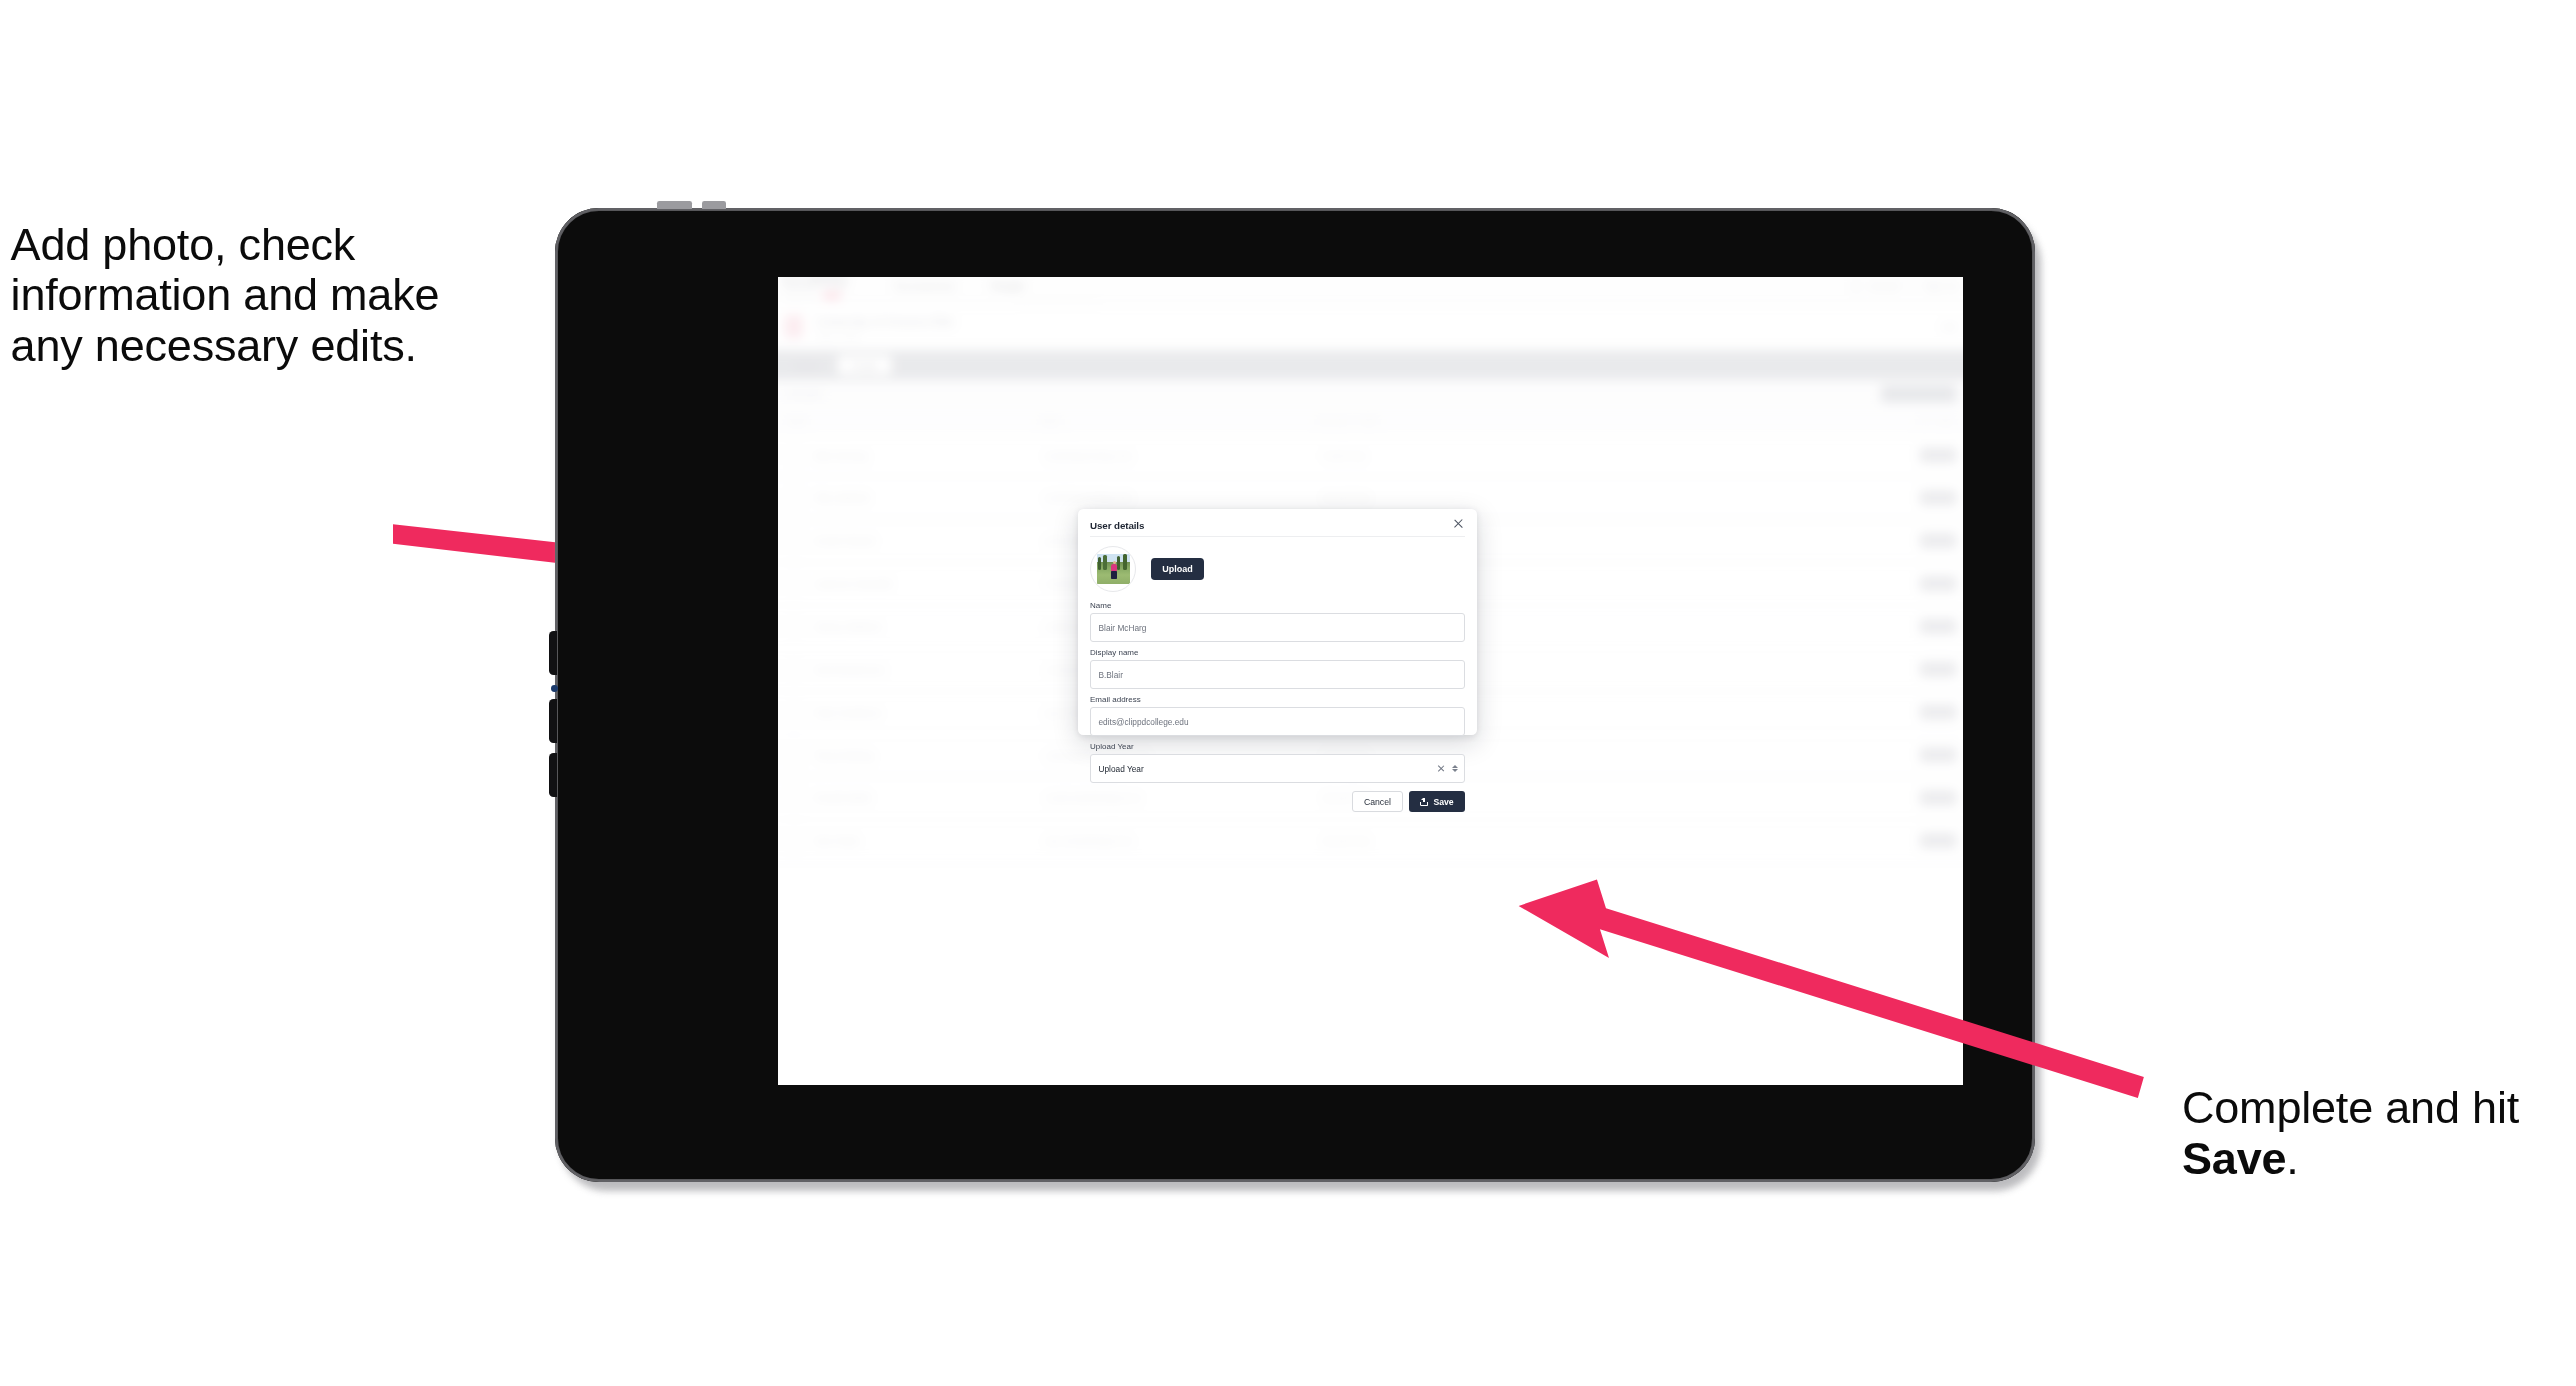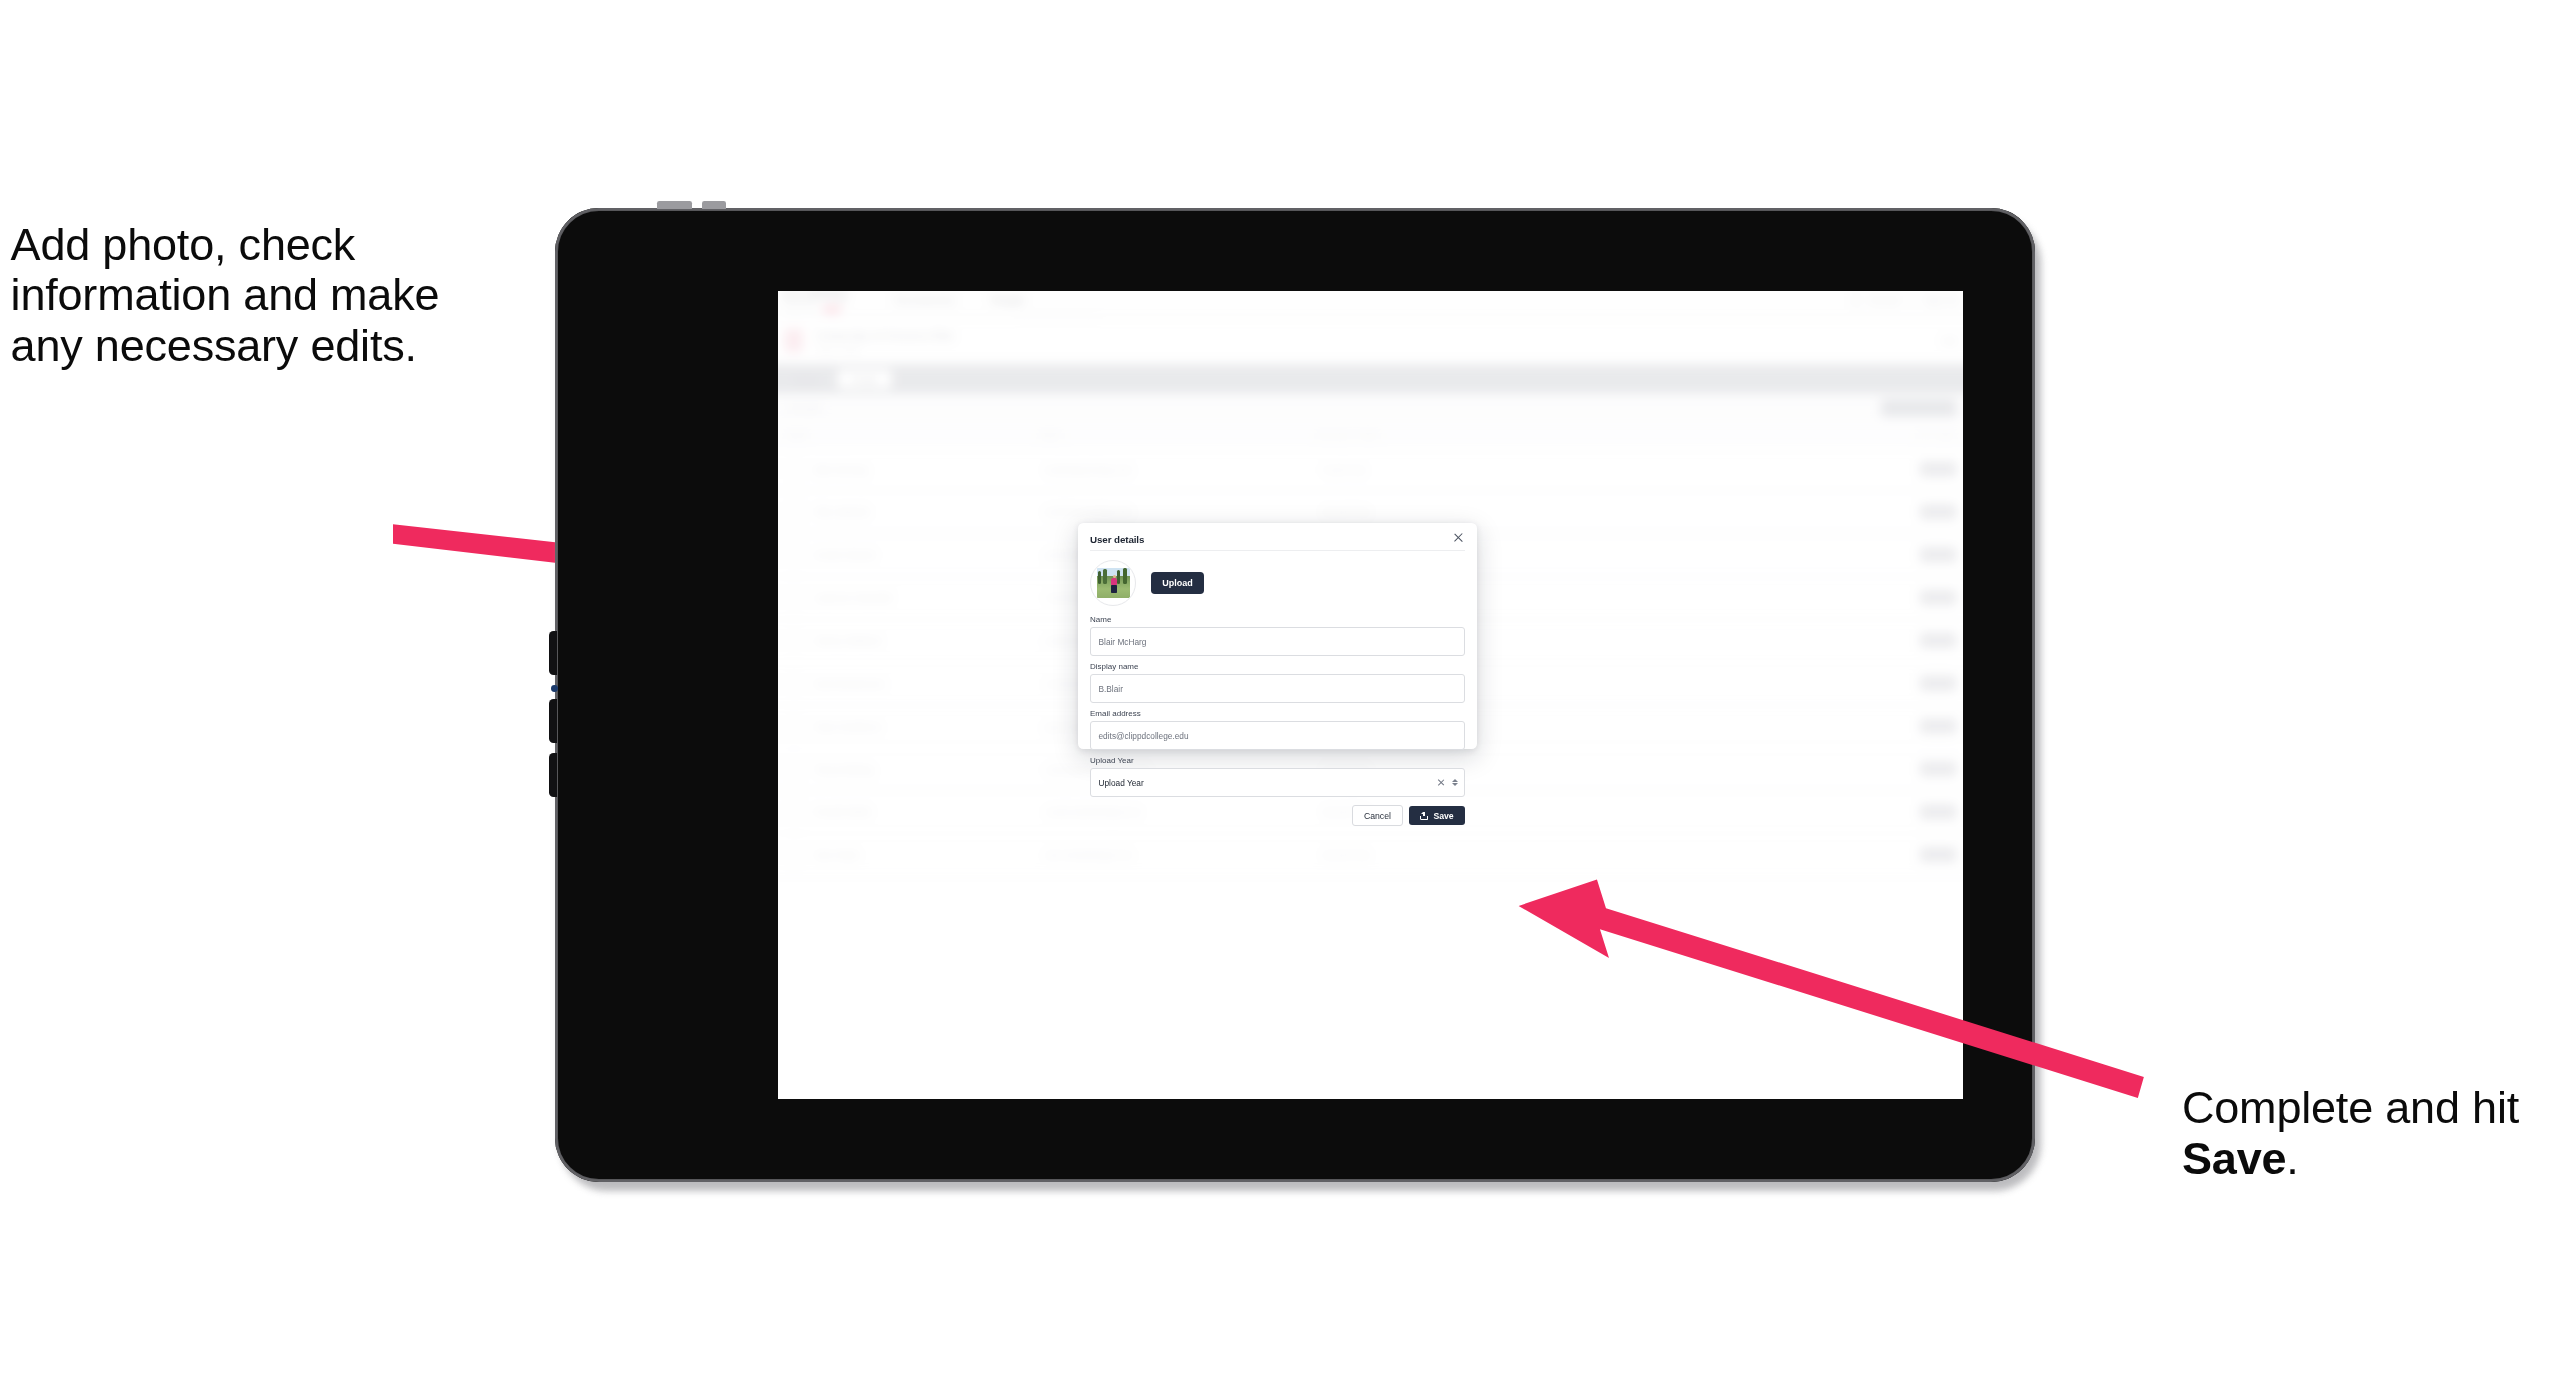--- a/index.html
+++ b/index.html
@@ -66,21 +66,21 @@
   .btn-side.s2{top:491px;height:44px;}
   .btn-side.s3{top:545px;height:44px;}
   .dot-cam{
     position:absolute;left:-3.8px;top:477px;width:6.8px;height:6.8px;border-radius:50%;
     background:#1b3a6b;
   }
 
   
   #screen{
     position:absolute;
-    left:223px;top:83px;width:1185px;height:808px;
+    left:223px;top:69px;width:1185px;height:808px;
     background:#ffffff;
     overflow:hidden;
   }
   
   #app-blur{
     position:absolute;inset:0;
     filter:blur(5.3px);
     transform:scale(1.02);
     transform-origin:center;
   }
@@ -227,21 +227,21 @@
   }
   .ic-x:before{transform:rotate(45deg);}
   .ic-x:after{transform:rotate(-45deg);}
   .ic-updown{display:flex;flex-direction:column;gap:1.5px;align-items:center;}
   .ic-updown i{
     display:block;width:0;height:0;border-left:3px solid transparent;border-right:3px solid transparent;
   }
   .ic-updown i.up{border-bottom:3.4px solid #7b818d;}
   .ic-updown i.dn{border-top:3.4px solid #7b818d;}
 
-  .modal-actions{display:flex;justify-content:flex-end;gap:6px;margin-top:8.3px;align-items:center;}
+  .modal-actions{display:flex;justify-content:flex-end;gap:6px;margin-top:8.3px;}
   .btn-cancel{
     background:#ffffff;border:0.8px solid #d9dbdf;border-radius:3px;
     font-size:8.7px;color:#2a313d;padding:4.5px 10.6px;cursor:pointer;
     font-family:"Liberation Sans", sans-serif;
   }
   .btn-save{
     background:#242e42;border:none;border-radius:3px;color:#fff;
     font-size:8.7px;font-weight:600;padding:4.5px 11.3px;cursor:pointer;
     display:flex;align-items:center;gap:5.3px;
     font-family:"Liberation Sans", sans-serif;

